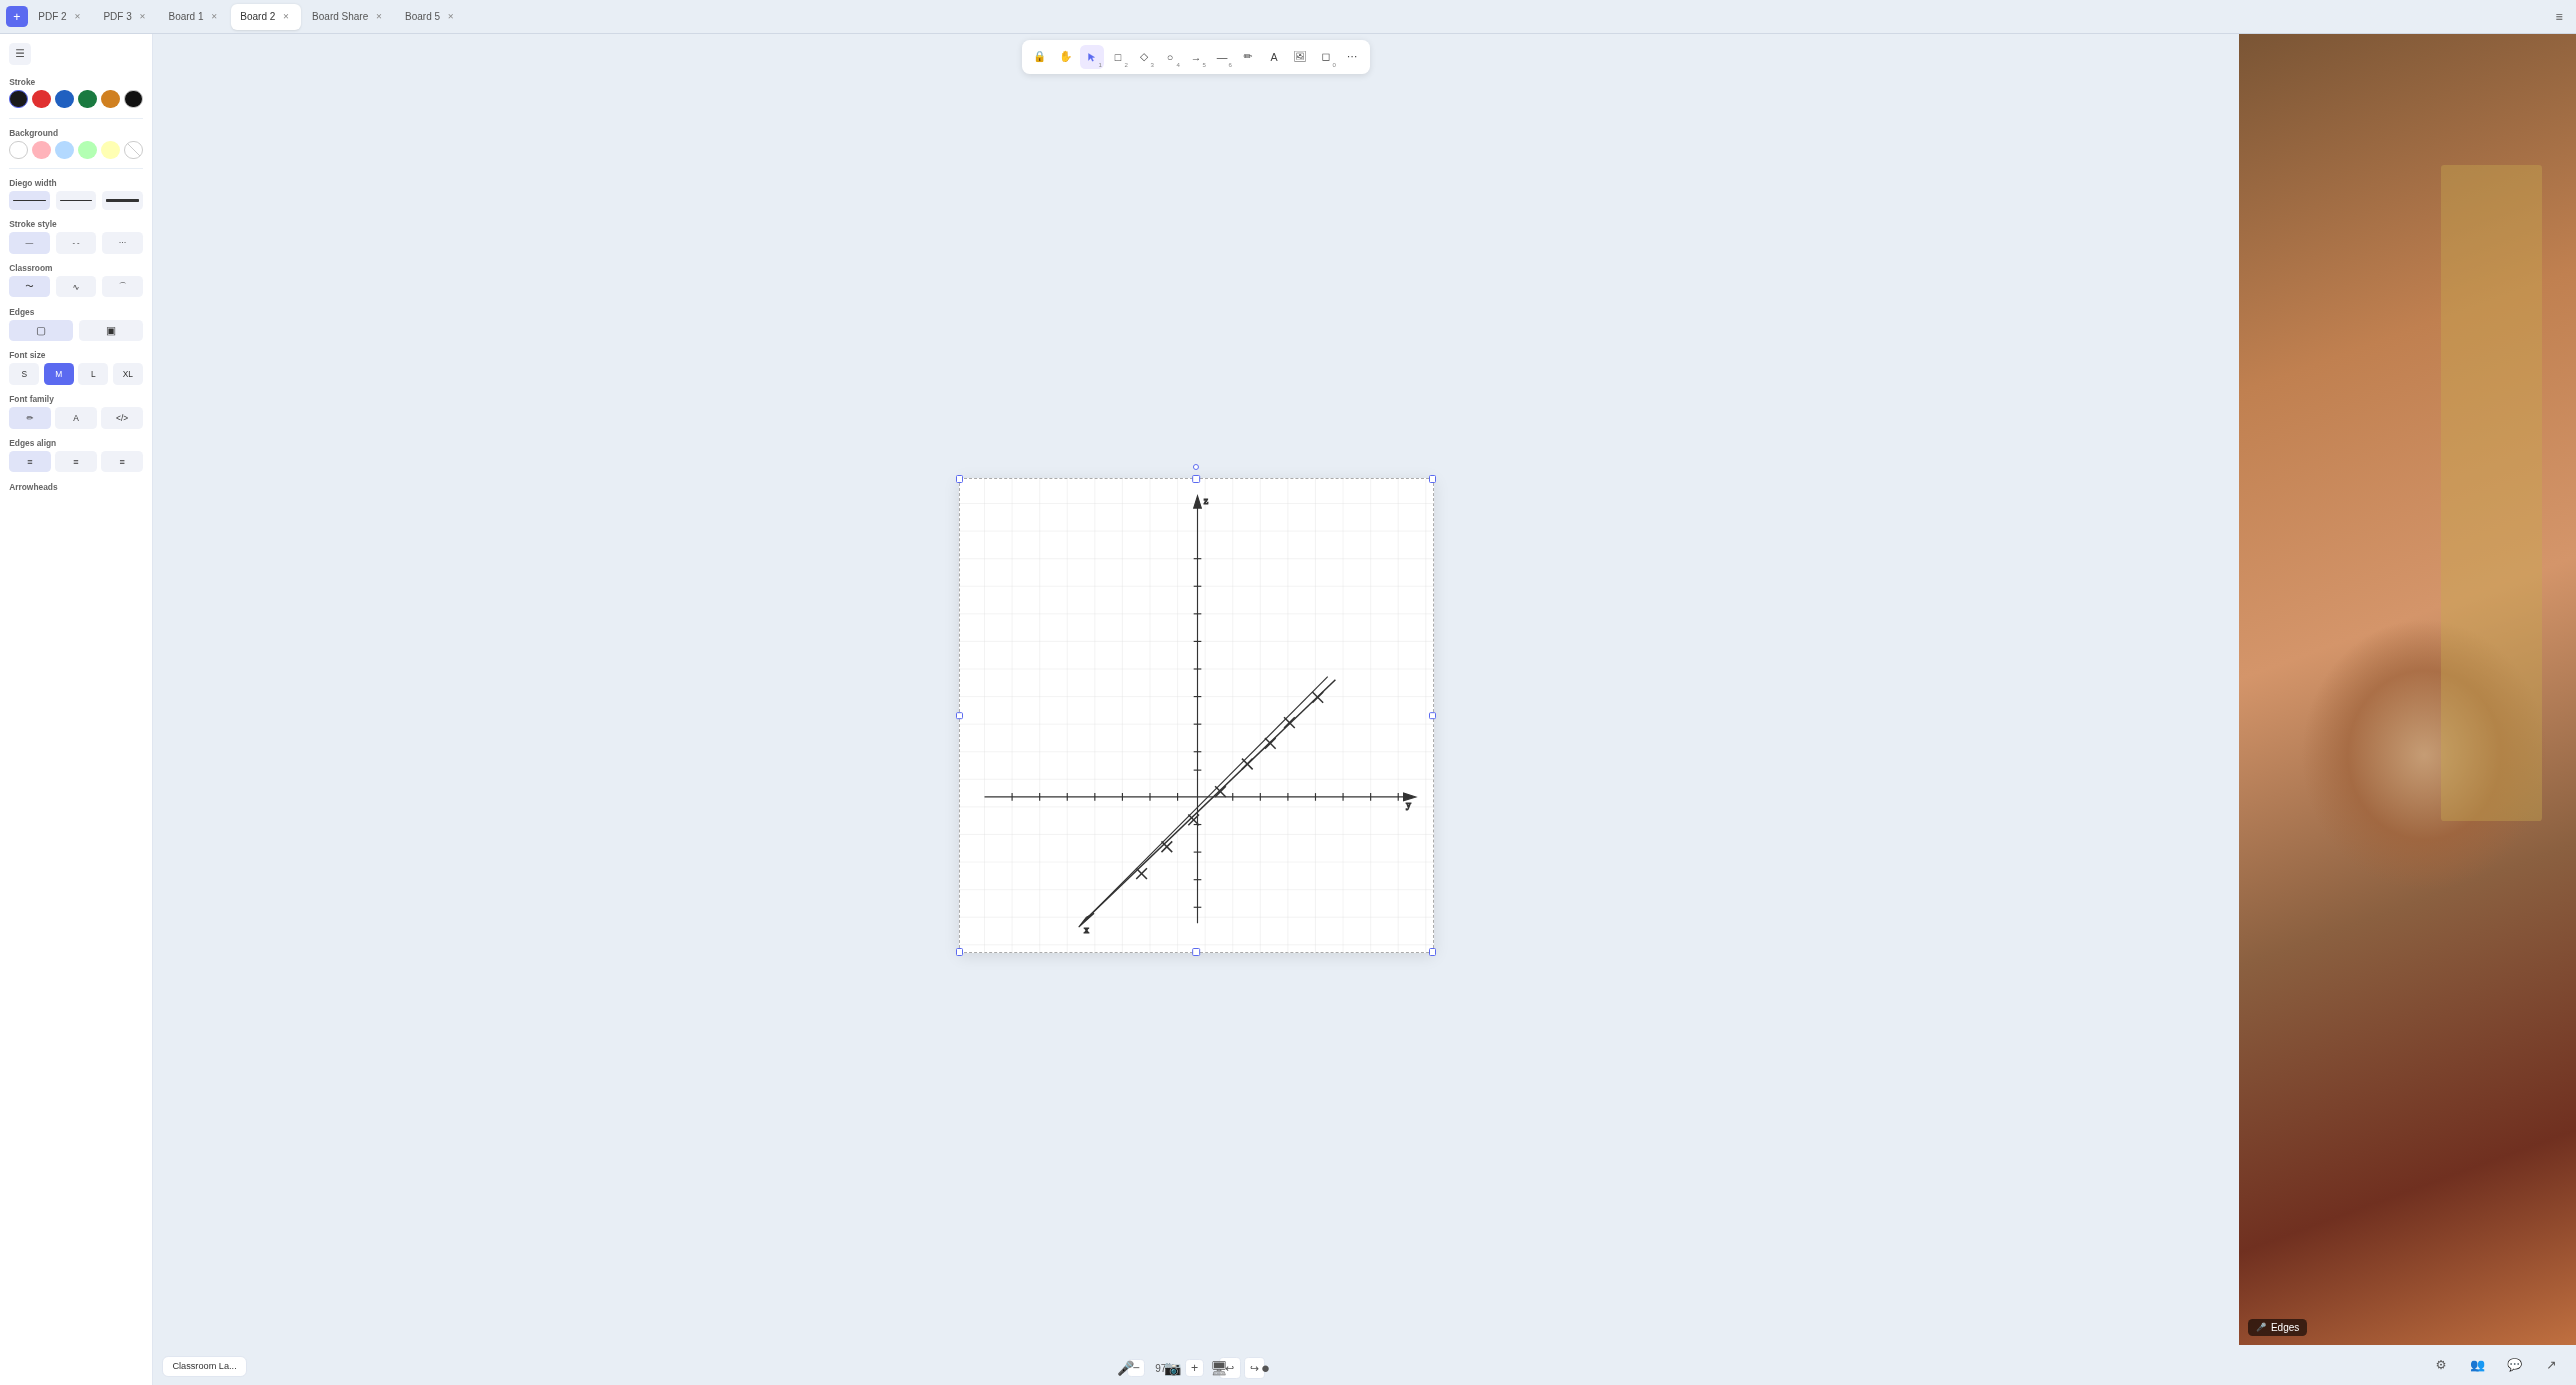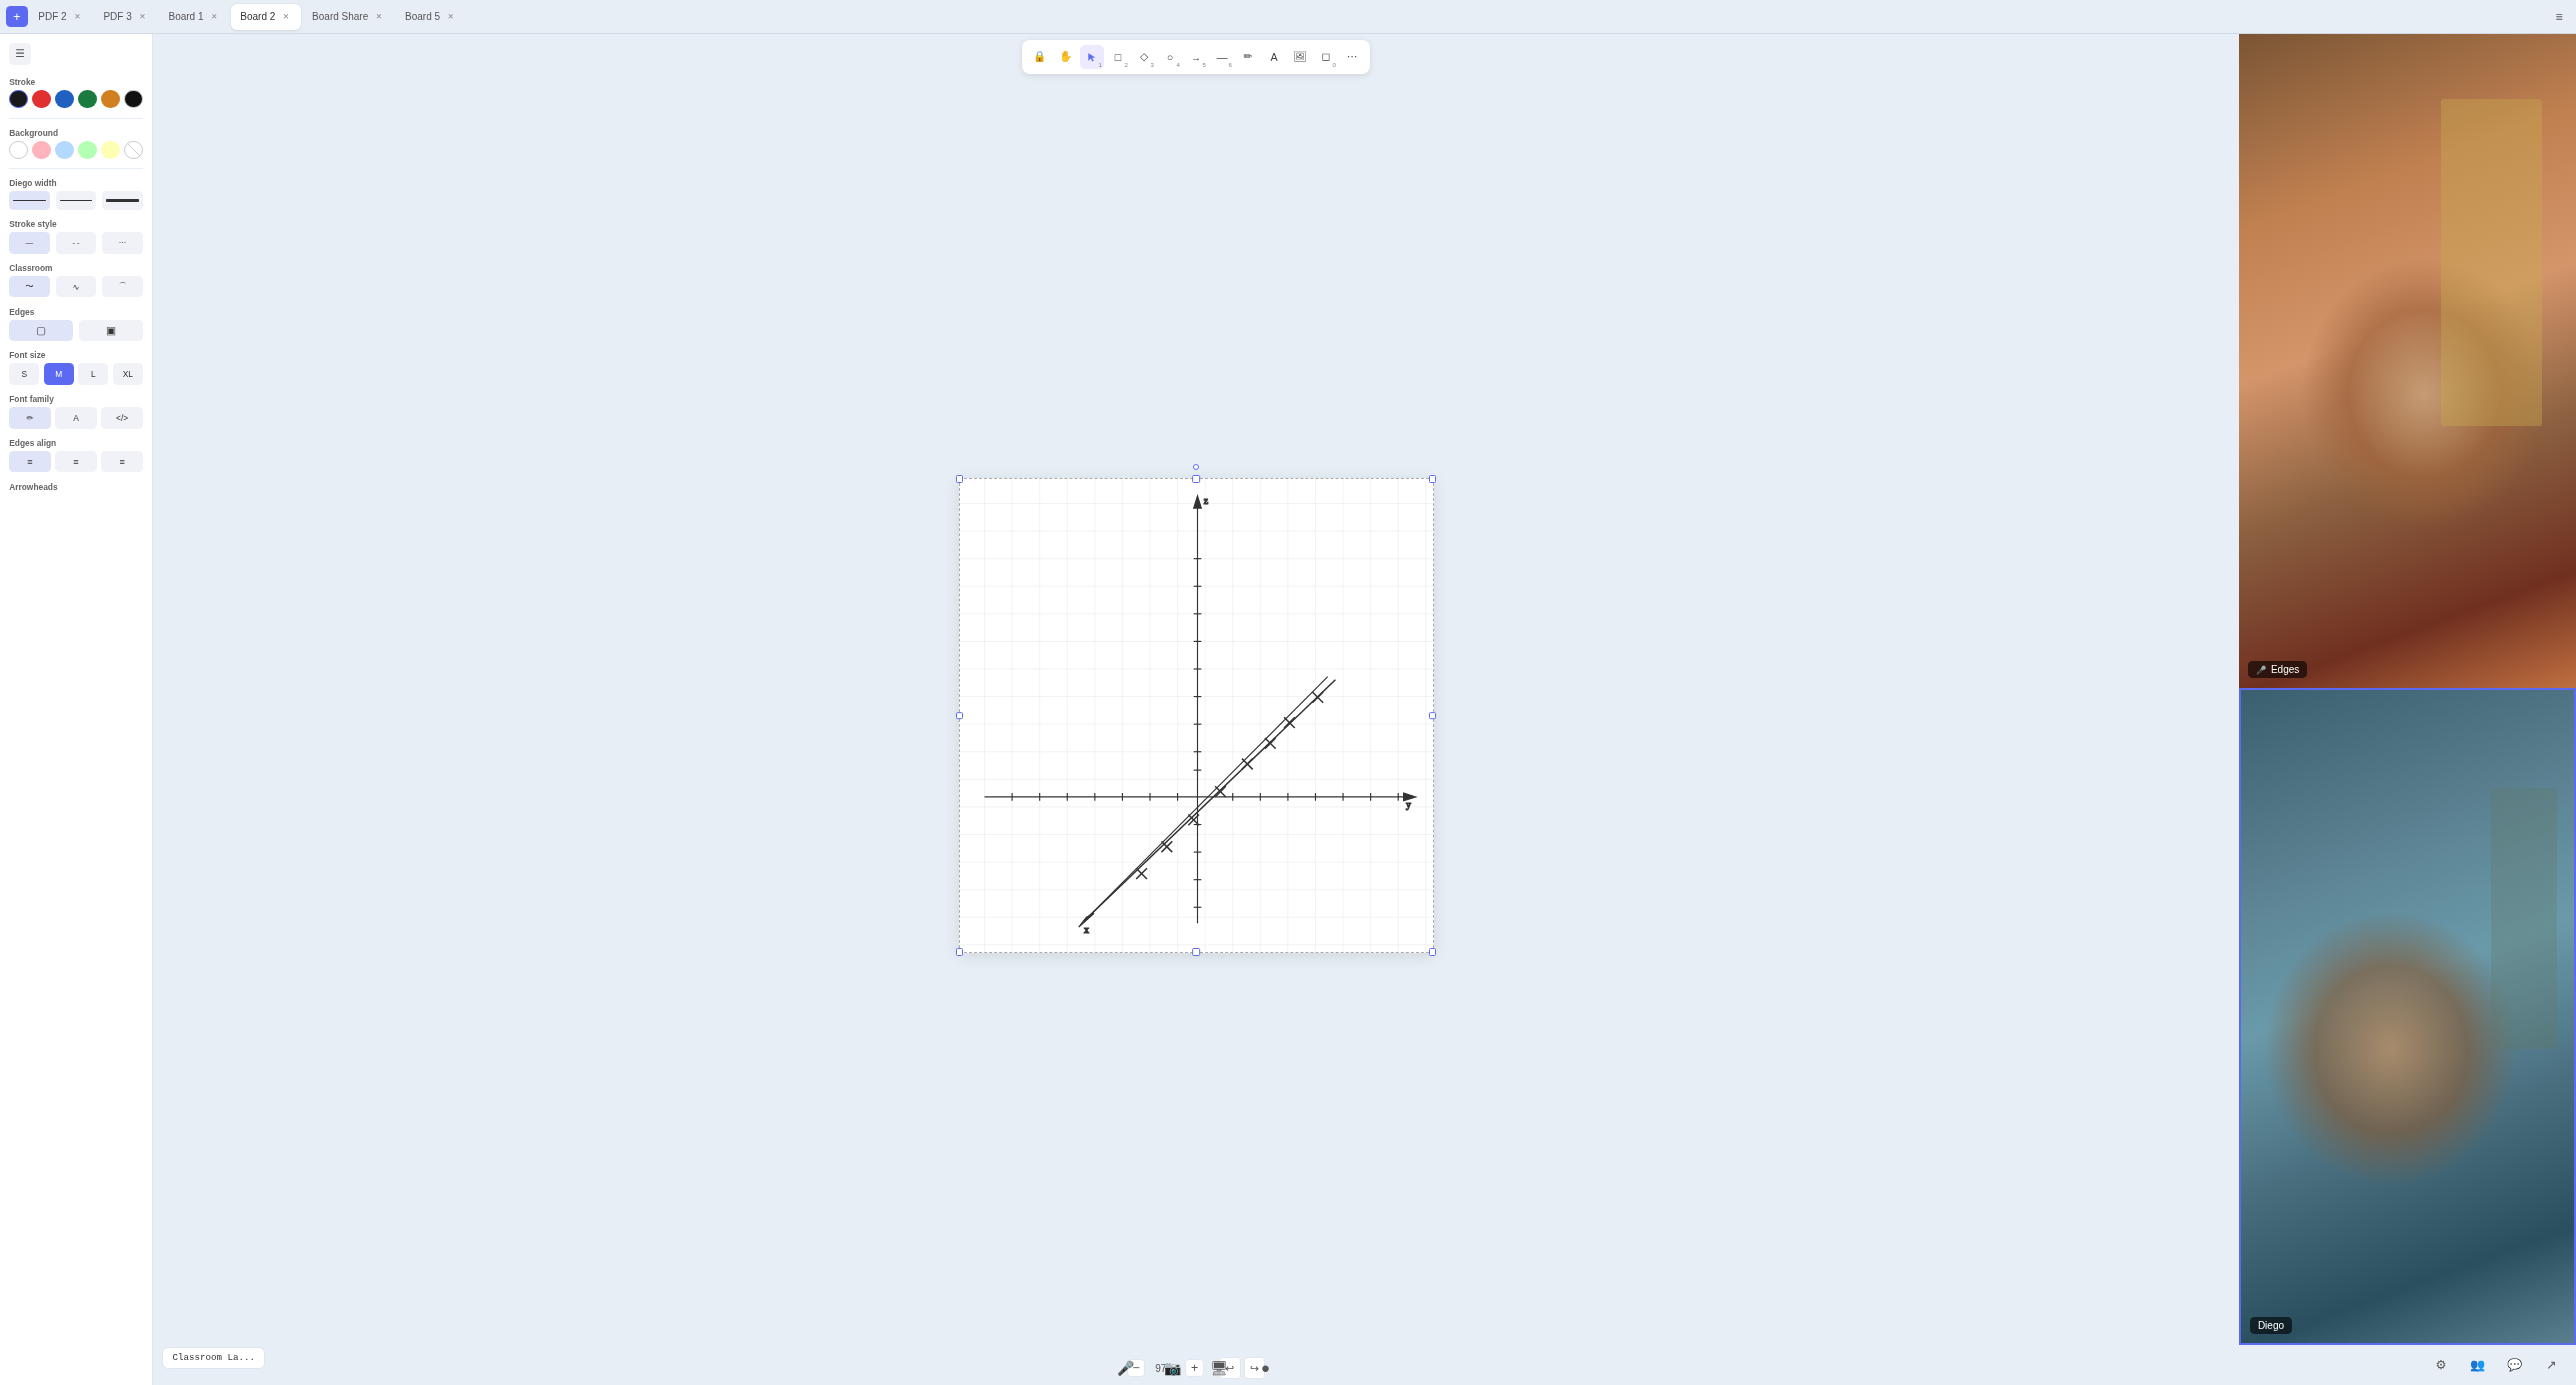--- a/index.html
+++ b/index.html
@@ -176,21 +176,21 @@
       display: flex; gap: 3.1px;
     }
     .undo-redo-btn {
       width: 21.5px; height: 21.5px; border-radius: 4.6px; background: white;
       display: flex; align-items: center; justify-content: center; cursor: pointer;
       font-size: 10.7px; color: #555; border: 0.8px solid #e0e6f0;
     }
 
     
     .bottom-left-label {
-      position: absolute; bottom: 16px; left: 9.2px; font-family: Liberation Mono, monospace;
+      position: absolute; bottom: 8px; left: 9.2px;
     }
     .classroom-label {
       background: white; border-radius: 6.1px; padding: 4.6px 9.2px;
       font-size: 9.2px; color: #333; border: 0.8px solid #e0e6f0;
       cursor: pointer;
     }
 
     
     .bottom-center-controls {
       display: flex; align-items: center; gap: 15.3px;
@@ -605,31 +605,20 @@
           <div style="position:absolute; inset:0; background: radial-gradient(ellipse 153px 169px at 55% 55%, rgba(200,160,120,0.9) 0%, rgba(160,100,60,0.7) 50%, transparent 80%);"></div>
 
           <div style="position:absolute; top:10%; left:60%; width:30%; height:50%; background:rgba(200,170,80,0.4); border-radius:3.1px;"></div>
         </div>
         <div class="video-label">
           <span style="font-size:8.4px;">🎤</span>
           <span>Edges</span>
         </div>
       </div>
 
-      <div class="video-slot active-border">
-        <div style="width:100%; height:100%; background: linear-gradient(160deg, #3a6070 0%, #5a8090 25%, #6a9aaa 45%, #4a7080 65%, #2a5060 85%, #5a8090 100%); position:relative;">
-
-          <div style="position:absolute; inset:0; background: radial-gradient(ellipse 169px 184px at 45% 55%, rgba(180,140,100,0.85) 0%, rgba(130,90,55,0.65) 45%, transparent 75%);"></div>
-
-          <div style="position:absolute; top:15%; right:5%; width:20%; height:40%; background:rgba(100,120,100,0.3); border-radius:1.5px;"></div>
-        </div>
-        <div class="video-label">
-          <span>Diego</span>
-        </div>
-      </div>
     </div>
 
     <div class="right-bottom-bar">
       <div class="right-icon-btn">⚙</div>
       <div class="right-icon-btn">👥</div>
       <div class="right-icon-btn">💬</div>
       <div class="right-icon-btn">↗</div>
     </div>
   </div>
 

